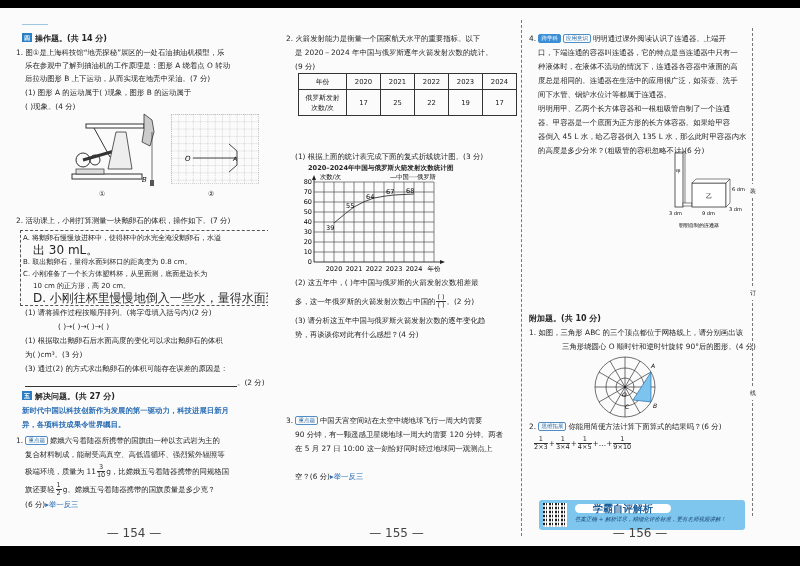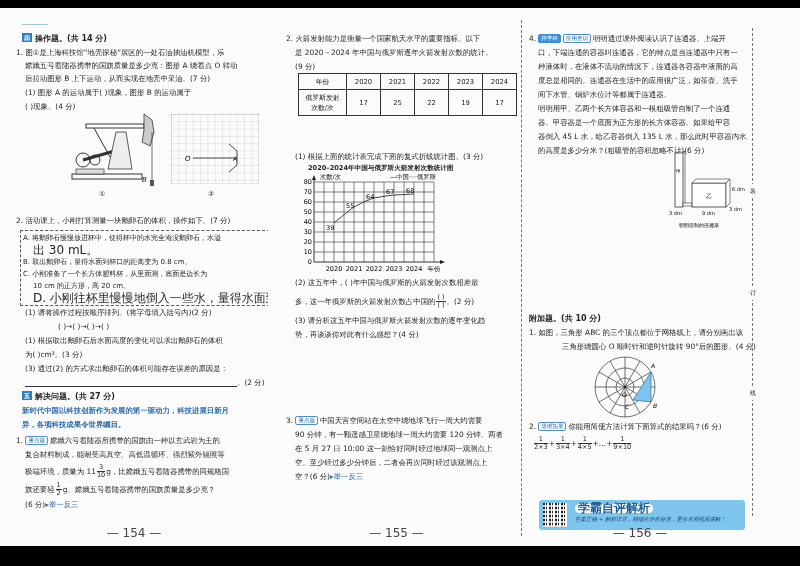--- a/index.html
+++ b/index.html
@@ -27,37 +27,37 @@
   table.data tr:first-child td { height: 16px; }
   table.data td.h { width: 48px; }
   .frac { display: inline-block; vertical-align: middle; text-align: center; font-size: 6.5px; line-height: 7px; margin: 0 1px; }
   .frac .n { display: block; border-bottom: 1px solid #333; padding: 0 1px; }
   .frac .d { display: block; }
   .qr-box { position: absolute; left: 14px; top: 492px; width: 206px; height: 30px; background: #7ec6ee; border-radius: 3px; }
   .qr { position: absolute; left: 4px; top: 3px; width: 24px; height: 24px; background:
       repeating-linear-gradient(90deg, #222 0 2px, #fff 2px 3px, #222 3px 4px, #fff 4px 6px),
       #fff; }
   .qr::after { content: ""; position: absolute; inset: 0; background: repeating-linear-gradient(0deg, rgba(255,255,255,.75) 0 2px, transparent 2px 4px); }
-  .qr-title { position: absolute; left: 36px; top: 4px; background: #fff; color: #1d5f99; font-size: 12px; font-weight: bold; padding: 0 3px; border-radius: 5px; line-height: 9px; }
+  .qr-title { position: absolute; left: 36px; top: 4px; background: #fff; color: #1d5f99; font-size: 10px; font-weight: bold; padding: 0 18px; border-radius: 5px; line-height: 9px; }
   .qr-sub { position: absolute; left: 36px; top: 16px; color: #1b4a78; font-size: 5.5px; font-style: italic; }
   svg text { font-family: "DejaVu Sans", sans-serif; }
 </style>
 </head>
 <body>
 
 <div class="topbar"></div>
 
 <div class="page" id="p1">
   <div class="deco-line"></div>
 
   <div class="txt sec" style="left:22px;top:24px;">
     <span class="badge-sec">四</span><span>操作题。(共 14 分)</span>
   </div>
   <div class="txt" style="left:16px;top:38px;">1. 图①是上海科技馆“地壳探秘”展区的一处石油抽油机模型，乐</div>
-  <div class="txt" style="left:25px;top:51px;">嫦娥五号着陆器携带的国旗质量是多少克：图形 A 绕着点 O 转动</div>
+  <div class="txt" style="left:25px;top:51px;">乐在参观中了解到抽油机的工作原理是：图形 A 绕着点 O 转动</div>
   <div class="txt" style="left:25px;top:64px;">后拉动图形 B 上下运动，从而实现在地壳中采油。(7 分)</div>
   <div class="txt" style="left:25px;top:78px;">(1) 图形 A 的运动属于(        )现象，图形 B 的运动属于</div>
   <div class="txt" style="left:25px;top:92px;">(        )现象。(4 分)</div>
 
   <svg style="position:absolute;left:68px;top:104px;" width="100" height="80" viewBox="0 0 100 80">
     <rect x="4" y="62" width="70" height="5" fill="none" stroke="#333" stroke-width="1"></rect>
     <rect x="8" y="57" width="28" height="5" fill="#ddd" stroke="#333" stroke-width=".7"></rect>
     <circle cx="15" cy="48" r="7" fill="none" stroke="#333"></circle>
     <circle cx="27" cy="48" r="5" fill="none" stroke="#333"></circle>
     <line x1="15" y1="48" x2="50" y2="38" stroke="#333" stroke-width="3"></line>
@@ -217,21 +217,20 @@
   <div class="txt" style="left:27px;top:268px;">(2) 这五年中，(        )年中国与俄罗斯的火箭发射次数相差最</div>
   <div class="txt" style="left:27px;top:286px;">
     <span>多，这一年俄罗斯的火箭发射次数占中国的</span><span class="frac"><span class="n">(    )</span><span class="d">(    )</span></span><span>。(2 分)</span>
   </div>
   <div class="txt" style="left:27px;top:306px;">(3) 请分析这五年中国与俄罗斯火箭发射次数的逐年变化趋</div>
   <div class="txt" style="left:27px;top:320px;">势，再谈谈你对此有什么感想？(4 分)</div>
 
   <div class="txt" style="left:18px;top:406px;">3. <span class="tag">重点题</span><span>中国天宫空间站在太空中绕地球飞行一周大约需要</span></div>
   <div class="txt" style="left:27px;top:420px;">90 分钟，有一颗遥感卫星绕地球一周大约需要 120 分钟。两者</div>
   <div class="txt" style="left:27px;top:434px;">在 5 月 27 日 10:00 这一刻恰好同时经过地球同一观测点上</div>
-  <div class="txt" style="left:27px;top:448px;">空。至少经过多少分钟后，二者会再次同时经过该观测点上</div>
   <div class="txt" style="left:27px;top:462px;">
     <span>空？(6 分)</span><a class="link">▸举一反三</a>
   </div>
 
   <div class="pagenum">— 155 —</div>
 </div>
 
 <div class="dash-v" style="left:521px;"></div>
 
 <div class="page" id="p3">

